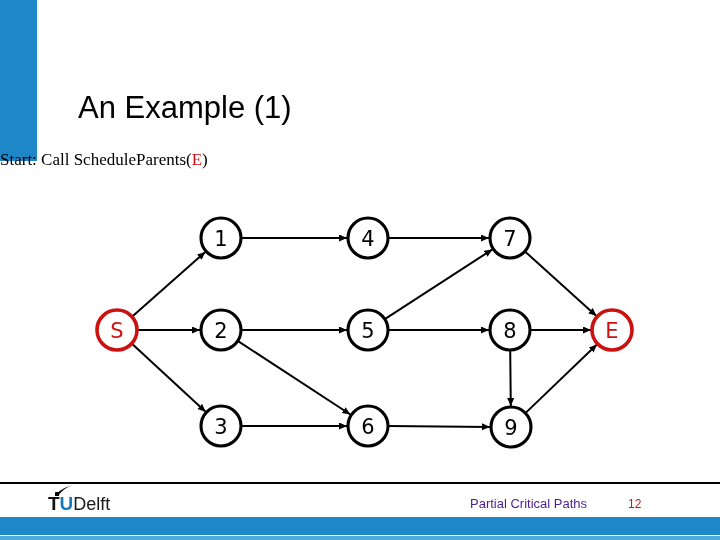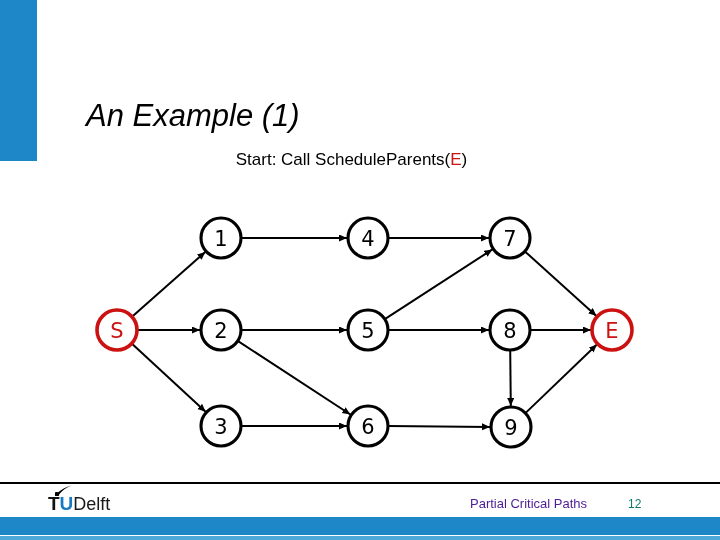--- a/index.html
+++ b/index.html
@@ -2,38 +2,38 @@
 <html><head>
 <meta charset="utf-8">
 <style>
   html,body{margin:0;padding:0;background:#888;}
   .slide{
     position:relative;width:720px;height:540px;background:#ffffff;
     overflow:hidden;font-family:"Liberation Sans",sans-serif;
   }
   .accent-bar{position:absolute;left:0;top:0;width:37px;height:161px;background:#1e87c8;}
   .title{
-    position:absolute;left:70px;top:82px;margin:16px;
-    font-size:31px;font-weight:normal;color:#000;letter-spacing:0px;font-style:italic;
+    position:absolute;left:70px;top:82px;margin:8px;
+    font-size:31px;font-weight:normal;color:#000;letter-spacing:0px;
   }
   .subtitle{
-    position:absolute;left:0;top:150px;width:703px;text-align:center;
-    font-size:17px;color:#000;
+    position:absolute;left:0;top:150px;width:703px;text-align:left;
+    font-size:17px;color:#000;font-family:Liberation Serif, serif;
   }
   .subtitle .hl{color:#cc1111;}
   #graph-svg{position:absolute;left:0;top:0;}
   .footer-line{position:absolute;left:0;top:482px;width:720px;height:2px;background:#000;}
   .logo{position:absolute;left:46px;top:484px;width:90px;height:48px;text-decoration:underline;}
   .logo .flame{position:absolute;left:9px;top:1px;width:17px;height:11px;}
   .logo .letters{position:absolute;left:2px;top:9px;white-space:nowrap;}
   .logo .lt{font-size:19px;font-weight:bold;color:#111;}
   .logo .lu{font-size:19px;font-weight:bold;color:#1779c2;}
   .logo .ld{font-size:18px;color:#1a1a1a;}
   .footer-caption{position:absolute;left:470px;top:496px;font-size:13px;color:#4c1d95;}
-  .page-number{position:absolute;left:628px;top:497px;font-size:12px;color:#0f766e;}
+  .page-number{position:absolute;left:628px;top:497px;font-size:12px;color:#b91c1c;}
   .bottom-bar{position:absolute;left:0;top:517px;width:720px;height:18px;background:#1e87c8;}
   .bottom-strip{position:absolute;left:0;top:536px;width:720px;height:4px;background:#4ea9d9;}
 </style>
 </head>
 <body>
 
 <div class="slide">
 
   <div class="accent-bar"></div>
 

